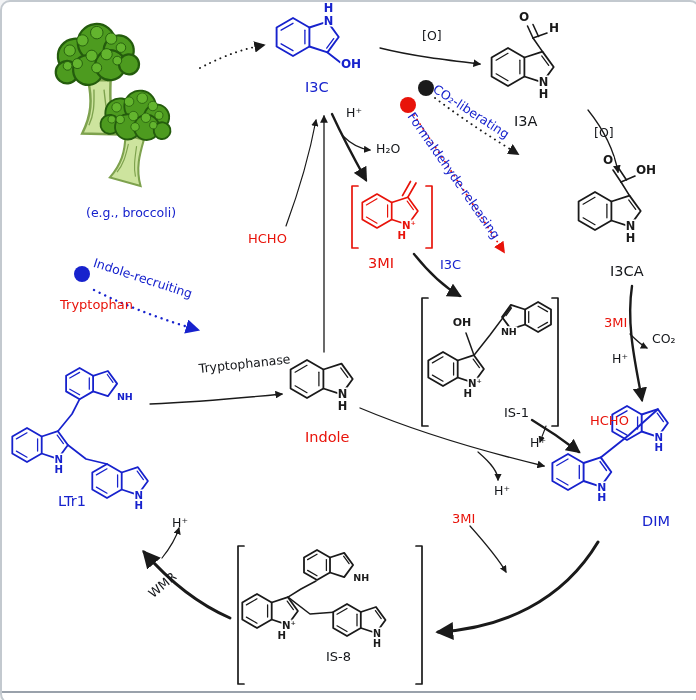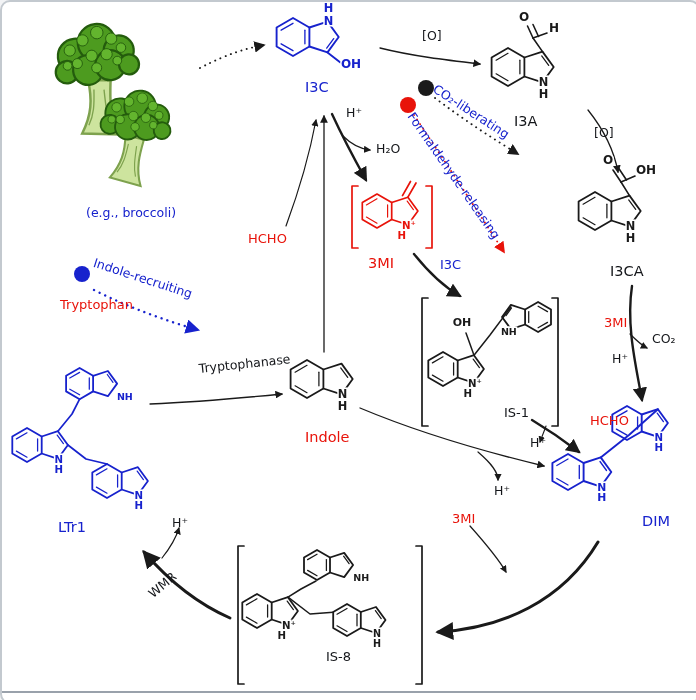--- a/index.html
+++ b/index.html
@@ -301,18 +301,18 @@
   <div class="lab" style="left:610px;top:350px">H⁺</div>
 
   <div class="lab red bold fs13" style="left:588px;top:412px">HCHO</div>
   <div class="lab" style="left:528px;top:434px">H⁺</div>
   <div class="lab blue bold fs14" style="left:640px;top:512px">DIM</div>
 
   <div class="lab" style="left:492px;top:482px">H⁺</div>
   <div class="lab red bold fs13" style="left:450px;top:510px">3MI</div>
 
   <div class="lab bold fs13" style="left:324px;top:648px">IS-8</div>
-  <div class="lab blue bold fs14" style="left:56px;top:518px">LTr1</div>
+  <div class="lab blue bold fs14" style="left:56px;top:492px">LTr1</div>
   <div class="lab" style="left:144px;top:588px;transform:rotate(-40deg)">WMR</div>
   <div class="lab" style="left:170px;top:514px">H⁺</div>
 
   <div class="bottom-line"></div>
 </div>
 
 </body></html>

